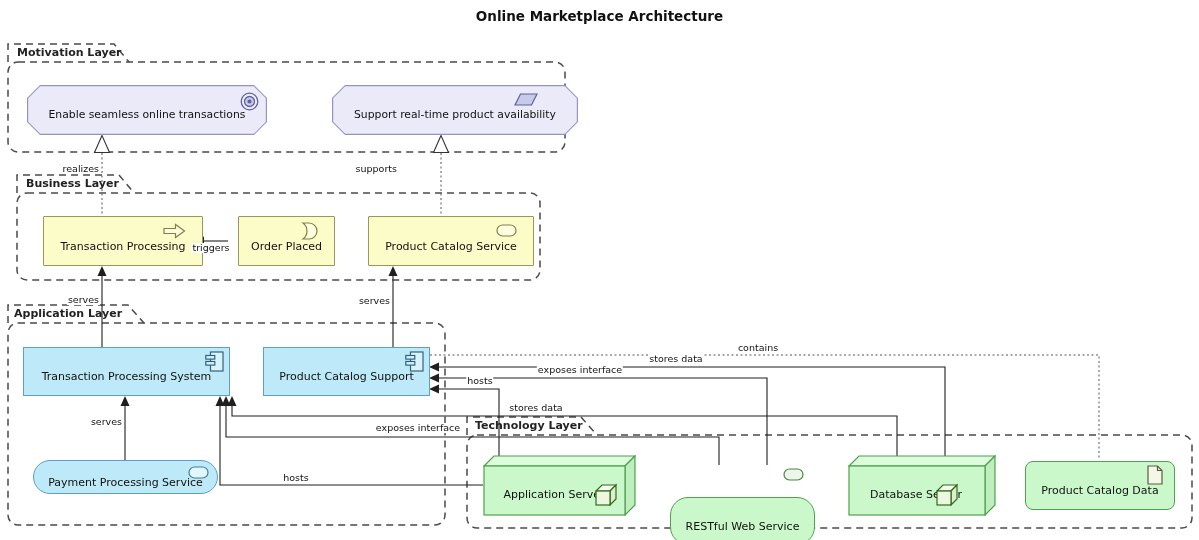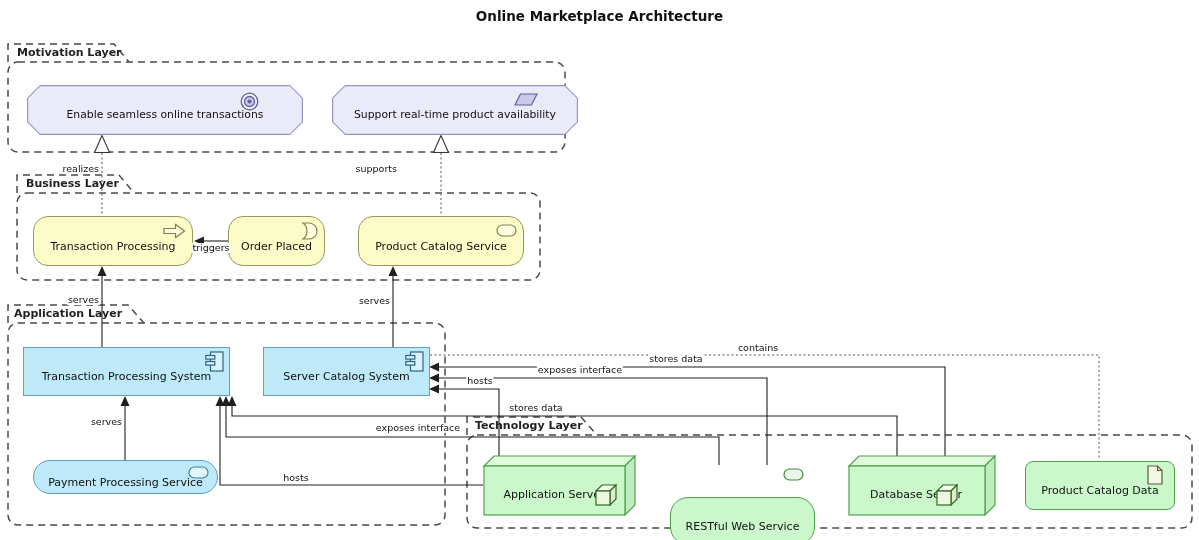--- a/index.html
+++ b/index.html
@@ -5,21 +5,21 @@
   html,body{margin:0;padding:0;background:#fff;}
   .canvas{position:relative;width:1199px;height:540px;background:#fff;
           font-family:"DejaVu Sans","Liberation Sans",sans-serif;overflow:hidden;}
   .title{position:absolute;left:0;right:0;top:8px;text-align:center;
          font-size:13.5px;font-weight:bold;color:#111;}
   svg.wires{position:absolute;left:0;top:0;z-index:1;}
   .layer-label{position:absolute;z-index:3;font-size:11px;font-weight:bold;color:#222;white-space:nowrap;}
   .el{position:absolute;z-index:2;box-sizing:border-box;display:flex;align-items:center;
       justify-content:center;text-align:center;font-size:11px;color:#111;padding-top:10px;}
   .el .lbl{white-space:nowrap;}
-  .biz{background:var(--biz-fill);border:1.2px solid var(--biz-border);border-radius:15px;}
+  .biz{background:var(--biz-fill);border:1.2px solid var(--biz-border);border-radius:1px;margin-left:10px;}
   .app{background:var(--app-fill);border:1.2px solid var(--app-border);border-radius:0;}
   .app-svc{background:var(--app-fill);border:1.2px solid var(--app-border);border-radius:20px;}
   .tech-svc{background:var(--tech-fill);border:1.2px solid var(--tech-border);border-radius:18px;}
   .artifact{background:var(--tech-fill);border:1.2px solid var(--tech-border);border-radius:8px;}
   .oct{position:absolute;z-index:2;background:var(--mot-border);
        clip-path:polygon(13px 0,calc(100% - 13px) 0,100% 13px,100% calc(100% - 13px),
        calc(100% - 13px) 100%,13px 100%,0 calc(100% - 13px),0 13px);}
   .oct-in{position:absolute;inset:1.2px;background:var(--mot-fill);
        clip-path:polygon(12px 0,calc(100% - 12px) 0,100% 12px,100% calc(100% - 12px),
        calc(100% - 12px) 100%,12px 100%,0 calc(100% - 12px),0 12px);
@@ -95,21 +95,21 @@
       <path d="M226,396 l-4.5,10 h9 Z"></path>
       <path d="M220,396 l-4.5,10 h9 Z"></path>
     </g>
   </svg>
 
   <span class="layer-label" style="left:17px;top:46px;">Motivation Layer</span>
   <span class="layer-label" style="left:26px;top:177px;">Business Layer</span>
   <span class="layer-label" style="left:14px;top:307px;">Application Layer</span>
   <span class="layer-label" style="left:475px;top:419px;">Technology Layer</span>
 
-  <div class="oct" style="left:27px;top:85px;width:276px;height:50px;">
+  <div class="oct" style="left:27px;top:85px;width:240px;height:50px;">
     <div class="oct-in">
         <span class="lbl">Enable seamless online transactions</span>
       </div>
   </div>
   <svg class="ic" style="left:240px;top:92px;" width="19" height="19" viewBox="0 0 19 19">
     <circle cx="9.5" cy="9.5" r="8.3" fill="#EFEFFA" stroke="#61619C" stroke-width="1.3"></circle>
     <circle cx="9.5" cy="9.5" r="5" fill="#C9C9E9" stroke="#61619C" stroke-width="1.3"></circle>
     <circle cx="9.5" cy="9.5" r="2.1" fill="#61619C"></circle>
   </svg>
 
@@ -146,21 +146,21 @@
   <div class="el app" style="left:23px;top:347px;width:207px;height:49px;">
     <span class="lbl">Transaction Processing System</span>
   </div>
   <svg class="ic" style="left:205px;top:351px;" width="19" height="21" viewBox="0 0 19 21">
     <rect x="5.5" y="1" width="12.5" height="19" fill="#D9F3FC" stroke="#2F6480" stroke-width="1.2"></rect>
     <rect x="0.8" y="4.5" width="9" height="3.6" fill="#D9F3FC" stroke="#2F6480" stroke-width="1.2"></rect>
     <rect x="0.8" y="10.5" width="9" height="3.6" fill="#D9F3FC" stroke="#2F6480" stroke-width="1.2"></rect>
   </svg>
 
   <div class="el app" style="left:263px;top:347px;width:167px;height:49px;">
-    <span class="lbl">Server Catalog System</span>
+    <span class="lbl">Product Catalog Support</span>
   </div>
   <svg class="ic" style="left:405px;top:351px;" width="19" height="21" viewBox="0 0 19 21">
     <rect x="5.5" y="1" width="12.5" height="19" fill="#D9F3FC" stroke="#2F6480" stroke-width="1.2"></rect>
     <rect x="0.8" y="4.5" width="9" height="3.6" fill="#D9F3FC" stroke="#2F6480" stroke-width="1.2"></rect>
     <rect x="0.8" y="10.5" width="9" height="3.6" fill="#D9F3FC" stroke="#2F6480" stroke-width="1.2"></rect>
   </svg>
 
   <div class="el app-svc" style="left:33px;top:460px;width:185px;height:34px;">
     <span class="lbl">Payment Processing Service</span>
   </div>

